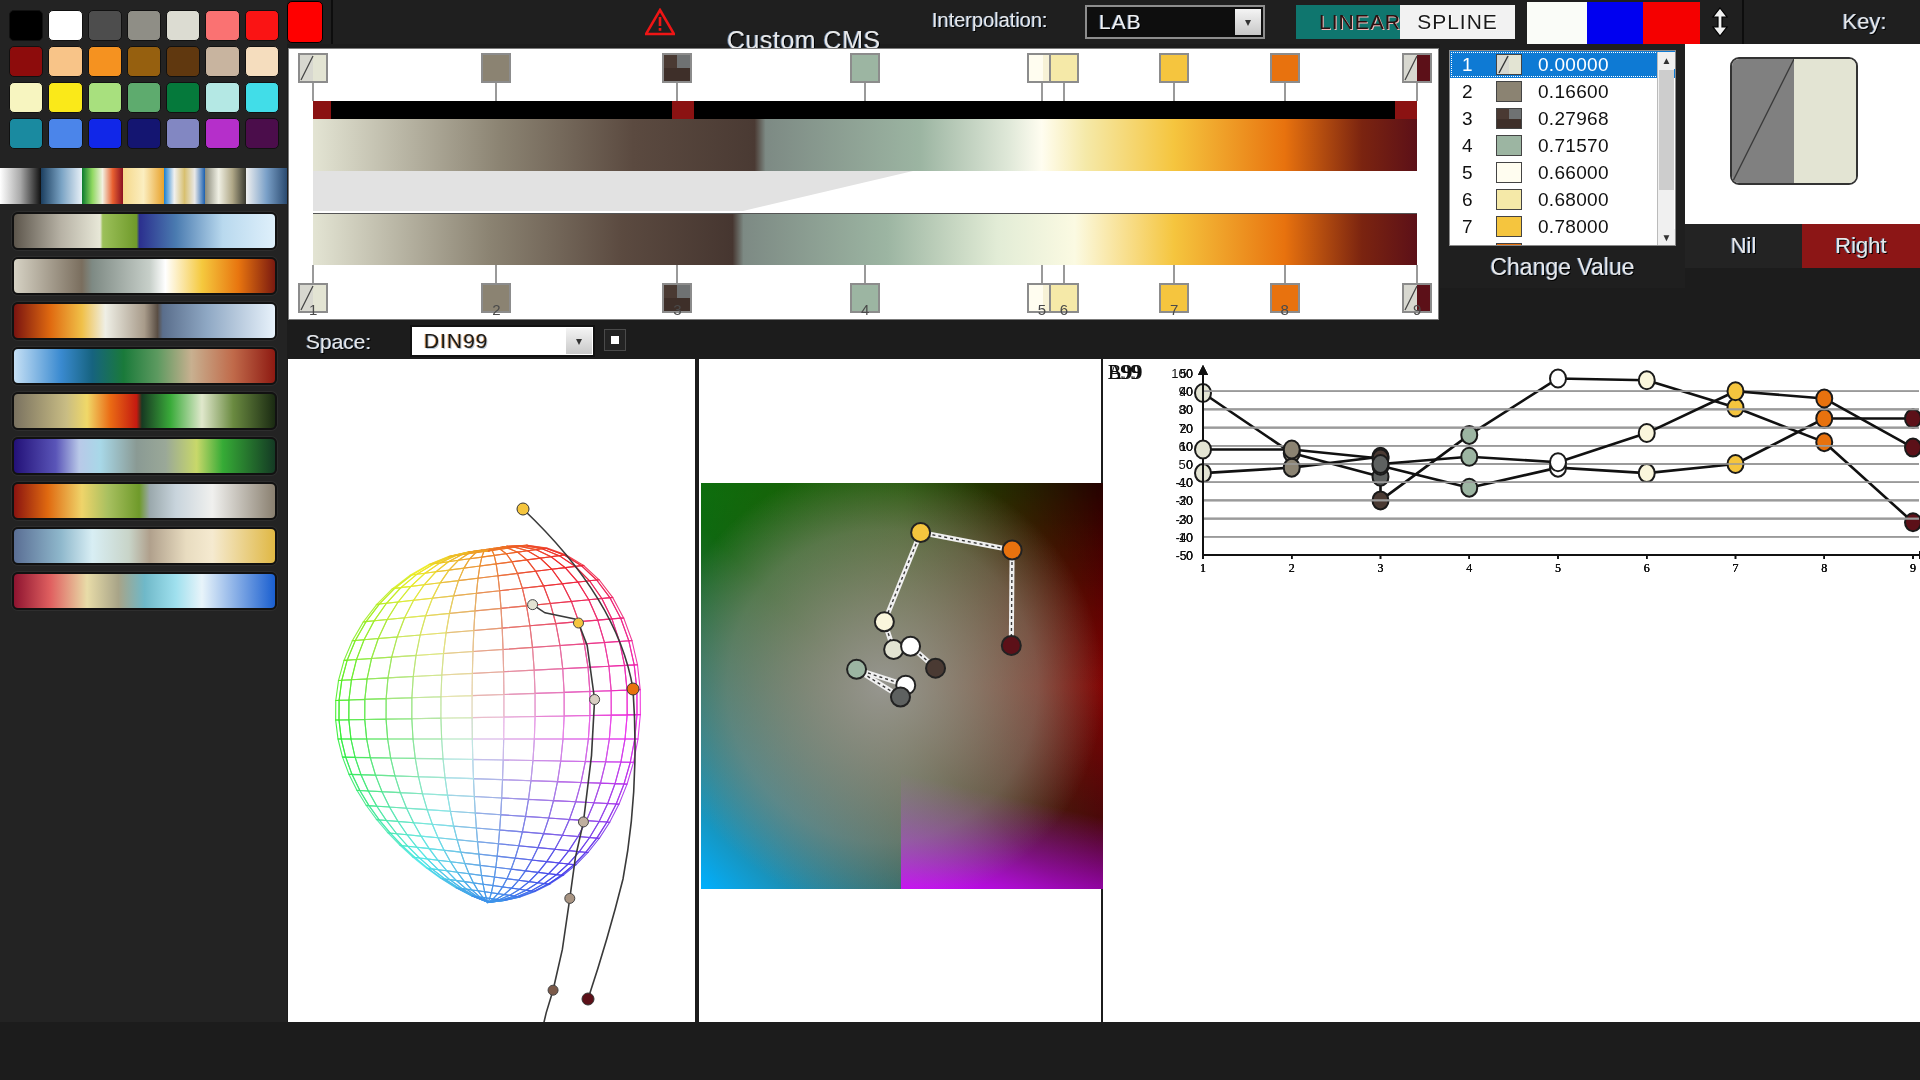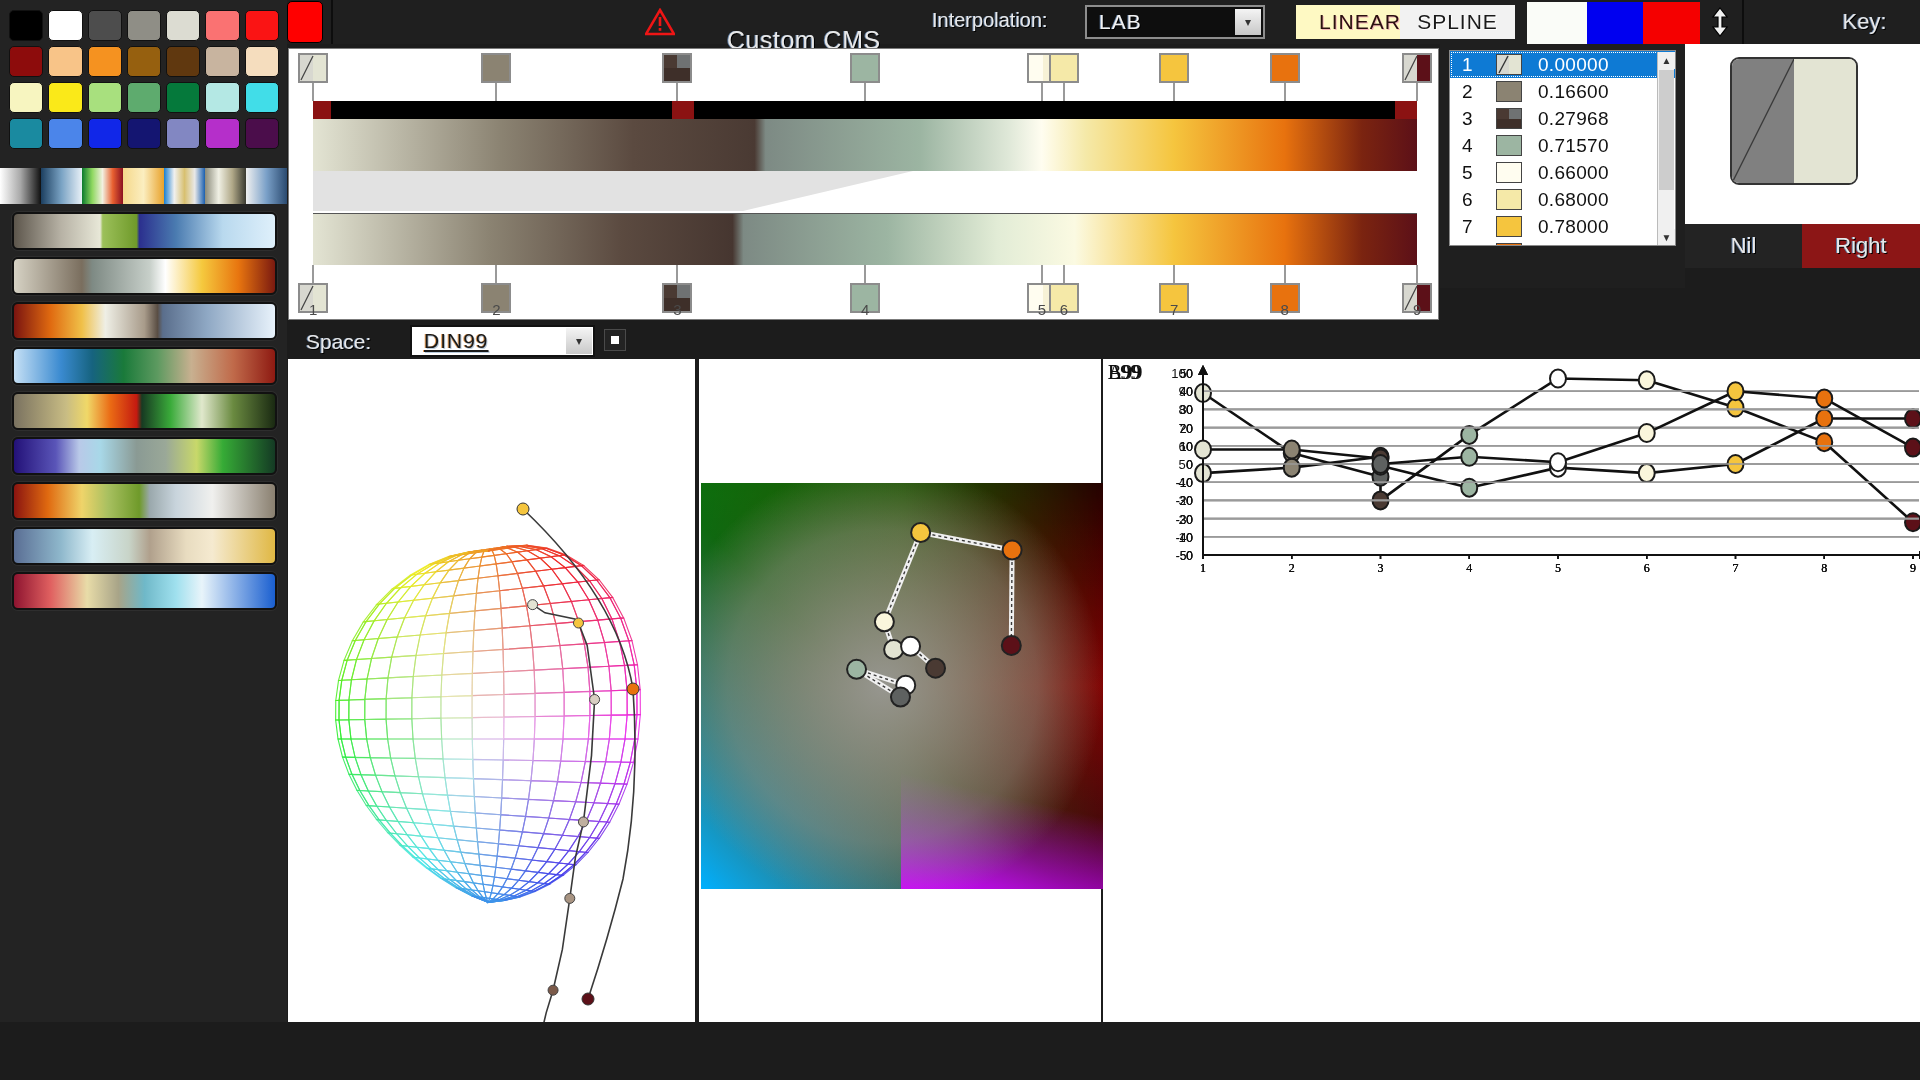--- a/index.html
+++ b/index.html
@@ -35,21 +35,21 @@
   #interp-label { position: absolute; left: 645px; top: 9px; font-size: 20px; }
   #interp-select { position: absolute; left: 798px; top: 5px; width: 180px; height: 34px;
                    background: #0e0e0e; border: 2px solid #8d8d8d; display: flex; align-items: center; }
   #interp-value { padding-left: 12px; font-size: 21px; color: #f2f2f2; letter-spacing: 1px;
                   text-shadow: 1px 1px 0 #000, -1px 0 0 #5c7aa0; }
   #interp-caret { position: absolute; right: 2px; top: 2px; width: 26px; height: 26px;
                   background: linear-gradient(#f4f4f4,#c8c8c8); display: flex; align-items: center;
                   justify-content: center; font-size: 12px; color: #333; }
   .seg-btn { position: absolute; top: 5px; height: 34px; display: flex; align-items: center;
              justify-content: center; font-size: 21px; letter-spacing: 1px; font-weight: 500; }
-  #seg-linear { left: 1009px; width: 128px; background: #fef9c3; color: #2b1010;
+  #seg-linear { left: 1009px; width: 128px; background: #0f766e; color: #2b1010;
                 text-shadow: 1px 1px 0 #f3b8b8; }
   #seg-spline { left: 1113px; width: 115px; background: #f2f2f2; color: #1a1a1a;
                 text-shadow: 1px 1px 0 #fff; }
   #hdr-sw-white { position: absolute; left: 1240px; top: 2px; width: 60px; height: 42px; background: #fafcf8; }
   #hdr-sw-blue  { position: absolute; left: 1300px; top: 2px; width: 56px; height: 42px; background: #0000f0; }
   #hdr-sw-red   { position: absolute; left: 1356px; top: 2px; width: 57px; height: 42px; background: #f50000; }
   #flip-icon { position: absolute; left: 1418px; top: 6px; width: 30px; height: 32px; }
   #hdr-sep2 { position: absolute; left: 1455px; top: 0; width: 2px; height: 44px; background: #0d0d0d; }
   #key-title { position: absolute; left: 1455px; top: 0; width: 245px; height: 44px;
                display: flex; align-items: center; justify-content: center; font-size: 22px; }
@@ -98,21 +98,21 @@
              display: flex; align-items: center; justify-content: center; font-size: 22px; }
   #btn-right { position: absolute; left: 1802px; top: 224px; width: 118px; height: 44px; background:#8c1616;
                display: flex; align-items: center; justify-content: center; font-size: 22px; }
 
   
   #space-bar { position: absolute; left: 288px; top: 323px; width: 1632px; height: 36px; background: #1c1c1c; }
   #space-label { position: absolute; left: 18px; top: 7px; font-size: 21px; }
   #space-select { position: absolute; left: 122px; top: 2px; width: 185px; height: 32px; background:#fff;
                   border: 2px solid #111; display: flex; align-items: center; }
   #space-value { padding-left: 12px; font-size: 21px; color: #1a1a1a; letter-spacing: 1px;
-                 text-shadow: 1px 1px 0 #bcd, -1px 0 0 #e8a05a; text-decoration: underline; }
+                 text-shadow: 1px 1px 0 #bcd, -1px 0 0 #e8a05a; }
   #space-caret { position: absolute; right: 1px; top: 1px; width: 26px; height: 26px;
                  background: linear-gradient(#f4f4f4,#c9c9c9); display:flex; align-items:center;
                  justify-content:center; font-size:12px; color:#333; }
   #space-dot-btn { position: absolute; left: 316px; top: 6px; width: 22px; height: 22px; background:#232323;
                    border: 1px solid #4a4a4a; display:flex; align-items:center; justify-content:center; }
   #space-dot { width: 8px; height: 8px; background: #fff; }
 
   
   #view-3d { position: absolute; left: 288px; top: 359px; width: 409px; height: 663px; background:#fff;
              border-right: 2px solid #1c1c1c; }
@@ -405,20 +405,21 @@
           <span class="key-idx">8</span>
           <span class="key-sw" style="position: relative; background: rgb(232, 114, 14);"></span>
           <span class="key-val">0.88000</span>
         </div>
         <div id="key-scroll">
         <div class="scroll-arrow" style="top:0">▲</div>
         <div id="key-thumb"></div>
         <div class="scroll-arrow" style="bottom:0">▼</div>
       </div>
     </div>
+    <div id="change-value" class="lbl">Change Value</div>
   </div>
 
   <div id="preview-panel">
     <div id="preview-tile">
       <div id="pv-left">
         <svg id="pv-diag" viewBox="0 0 64 128" preserveAspectRatio="none">
           <line x1="0" y1="128" x2="64" y2="0" stroke="#3a3a3a" stroke-width="1.4"></line>
         </svg>
       </div>
       <div id="pv-right"></div>

